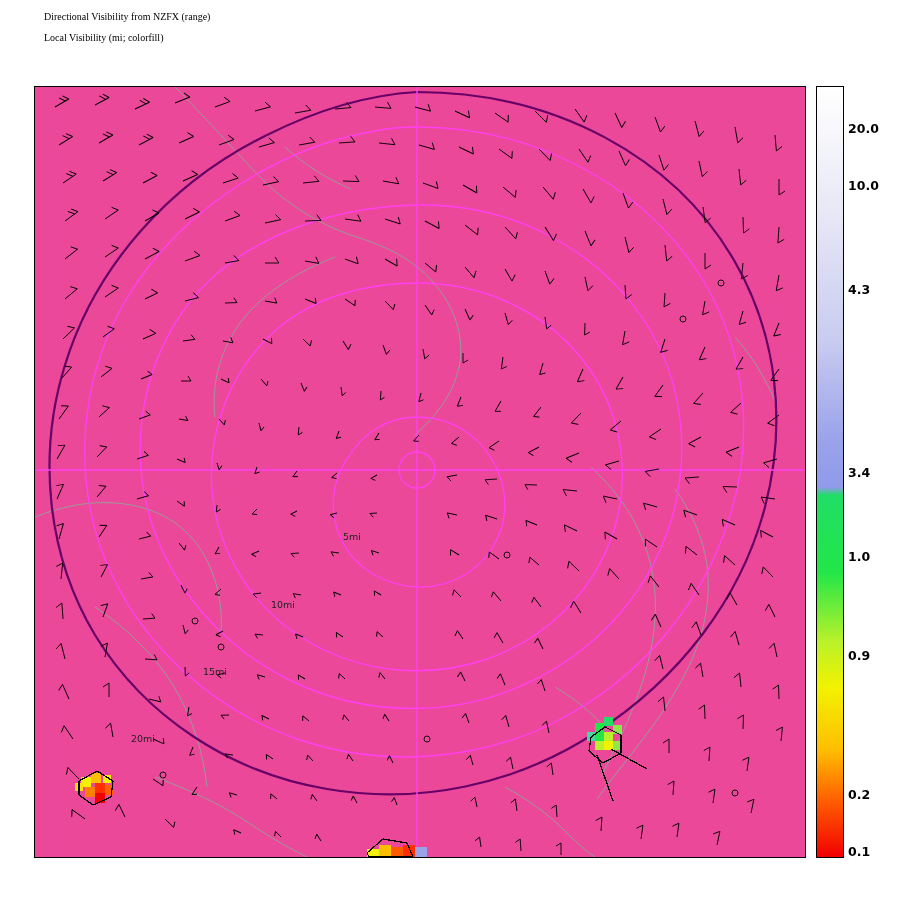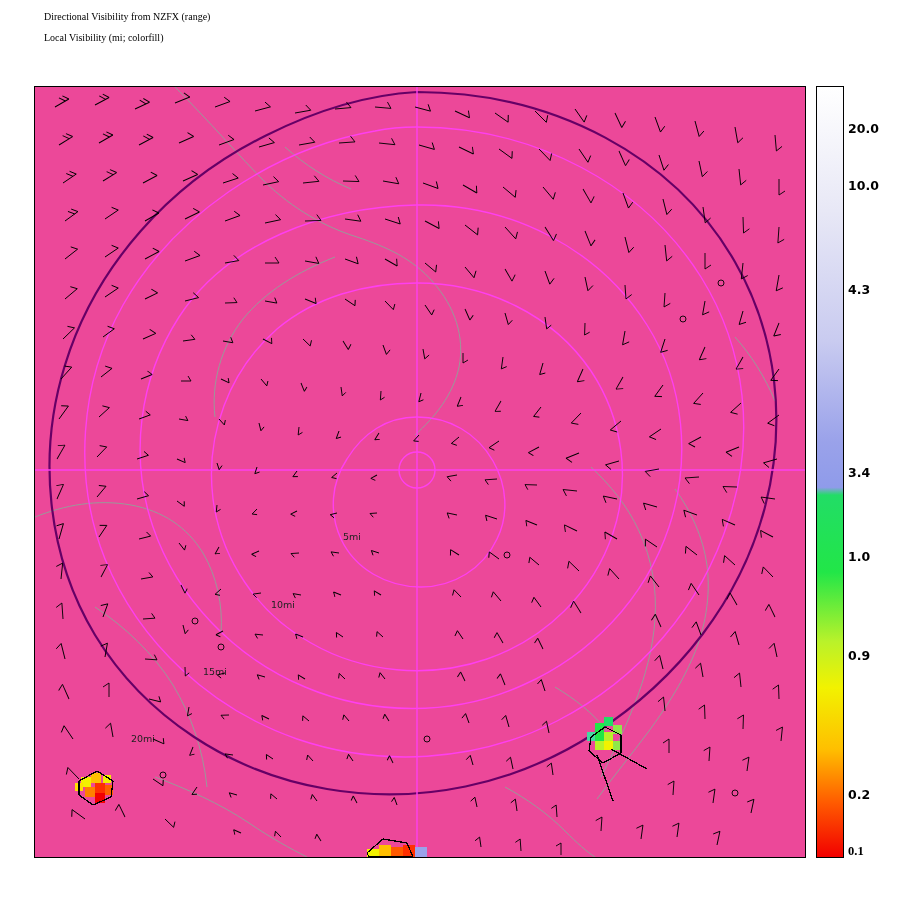--- a/index.html
+++ b/index.html
@@ -1609,16 +1609,16 @@
     <div class="cbar-grad" style="background: linear-gradient(rgb(255, 255, 255) 0%, rgb(232, 232, 246) 16%, rgb(201, 203, 240) 33%, rgb(154, 162, 234) 46%, rgb(143, 155, 234) 52%, rgb(34, 221, 102) 53%, rgb(34, 230, 72) 63%, rgb(185, 242, 42) 72%, rgb(242, 242, 0) 78%, rgb(255, 191, 0) 86%, rgb(255, 90, 0) 93%, rgb(242, 0, 0) 100%);"></div>
   </div>
   <div class="cbar-labels">
       <div class="cbar-label" style="top: 18px; margin-top: 24px;">20.0</div>
       <div class="cbar-label" style="top: 99px;">10.0</div>
       <div class="cbar-label" style="top: 203.036px;">4.3</div>
       <div class="cbar-label" style="top: 386px;">3.4</div>
       <div class="cbar-label" style="top: 470px;">1.0</div>
       <div class="cbar-label" style="top: 568.964px;">0.9</div>
       <div class="cbar-label" style="top: 708px;">0.2</div>
-      <div class="cbar-label" style="top: 765px; font-family: Liberation Serif, serif;">0.1</div>
+      <div class="cbar-label" style="top: 765px;">0.1</div>
     </div>
 
 </div>
 
 </body></html>

